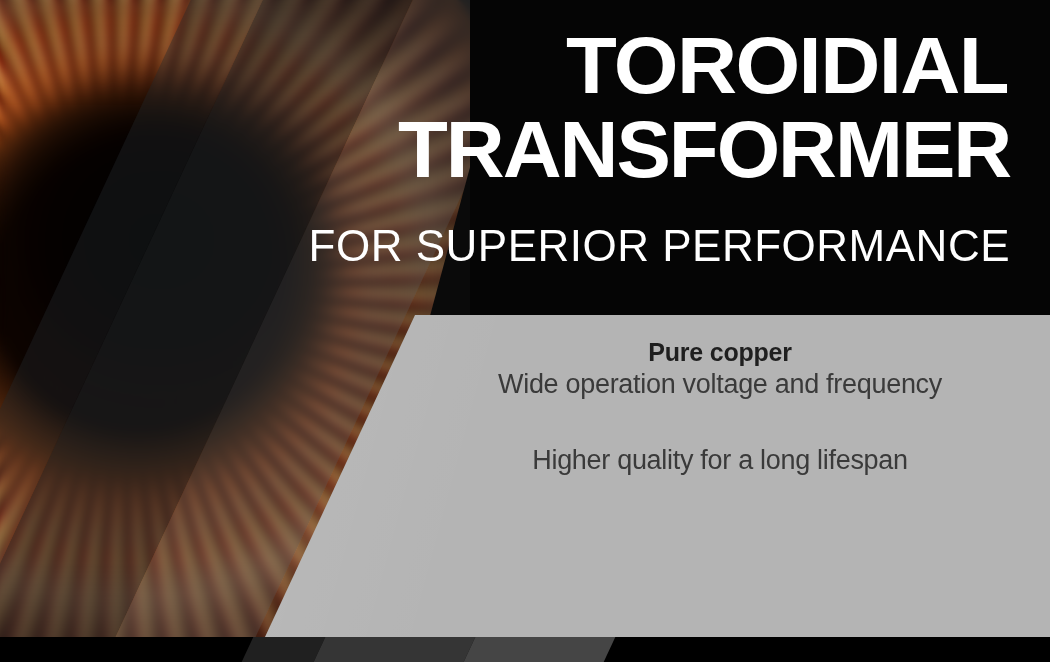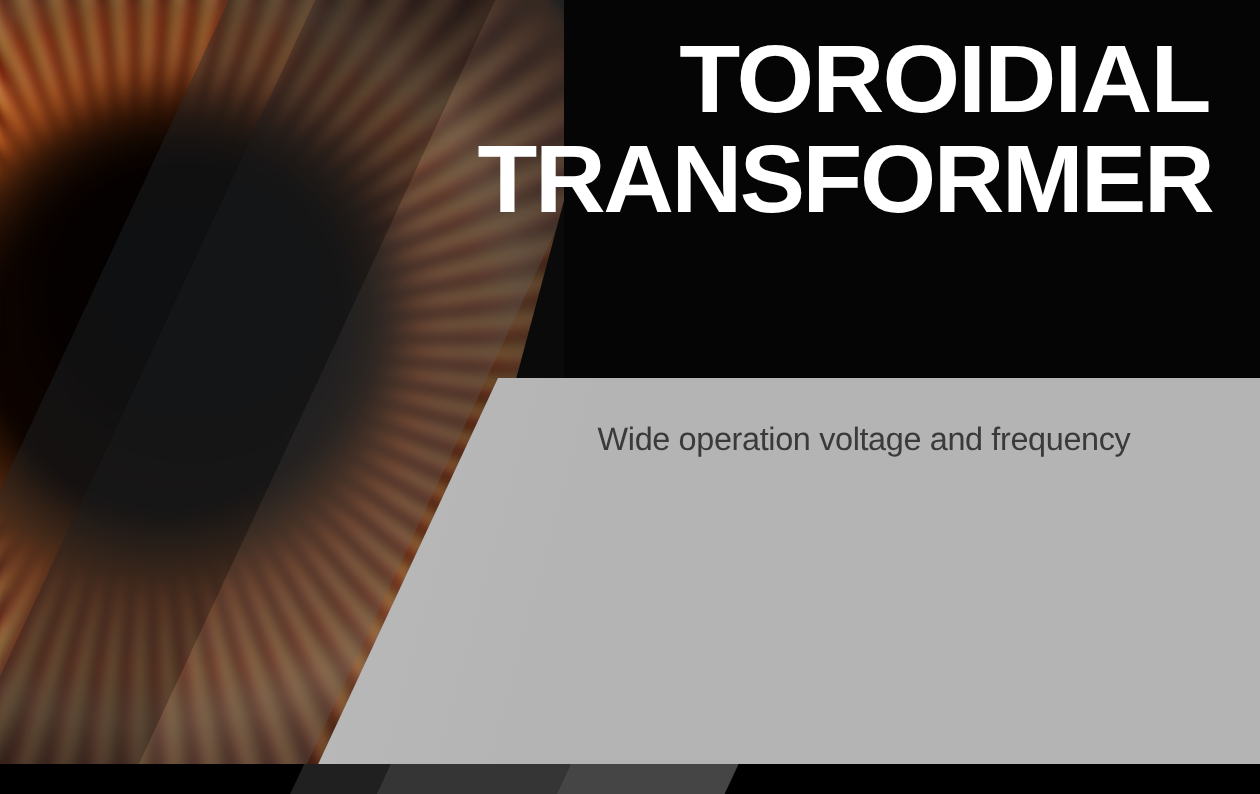--- a/index.html
+++ b/index.html
@@ -198,21 +198,20 @@
     color:#1f1f1f;
     letter-spacing:-.2px;
   }
   .feat-desc{
     font-family:"Liberation Sans",sans-serif;
     font-weight:400;
     font-size:27px;
     line-height:34px;
     color:#3a3a3a;
     letter-spacing:-.3px;
-    margin-top:12px;
   }
   .gap-a{height:19px;}
   .gap-b{height:20px;}
   .gap-c{height:22px;}
 
   
   #bottom-bar{
     position:absolute;
     left:0;bottom:0;width:1050px;height:25px;
     background:#000;
@@ -251,39 +250,42 @@
   <div class="band" id="band-a"></div>
   <div class="band" id="band-b"></div>
   <div class="band" id="band-d"></div>
 
   <div id="header-block"></div>
   <div id="header-block-2"></div>
 
   <div id="title-wrap">
     <div id="title-line1">TOROIDIAL</div>
     <div id="title-line2">TRANSFORMER</div>
+    <div id="title-sub">FOR SUPERIOR PERFORMANCE</div>
   </div>
 
   <div id="panel"></div>
   <div id="panel-sheen"></div>
 
   <div id="features">
 
     <div class="gap-a"></div>
 
     <div class="feat">
+      <div class="feat-title">Pure copper</div>
       <div class="feat-desc">Wide operation voltage and frequency</div>
     </div>
 
     <div class="gap-b"></div>
 
 
     <div class="gap-c"></div>
 
     <div class="feat">
+      <div class="feat-desc">Higher quality for a long lifespan</div>
     </div>
 
   </div>
 
   <div id="bottom-bar"></div>
   <div id="bottom-bar-bands">
     <div class="bb" id="bb-3"></div>
     <div class="bb" id="bb-1"></div>
     <div class="bb" id="bb-2"></div>
   </div>

